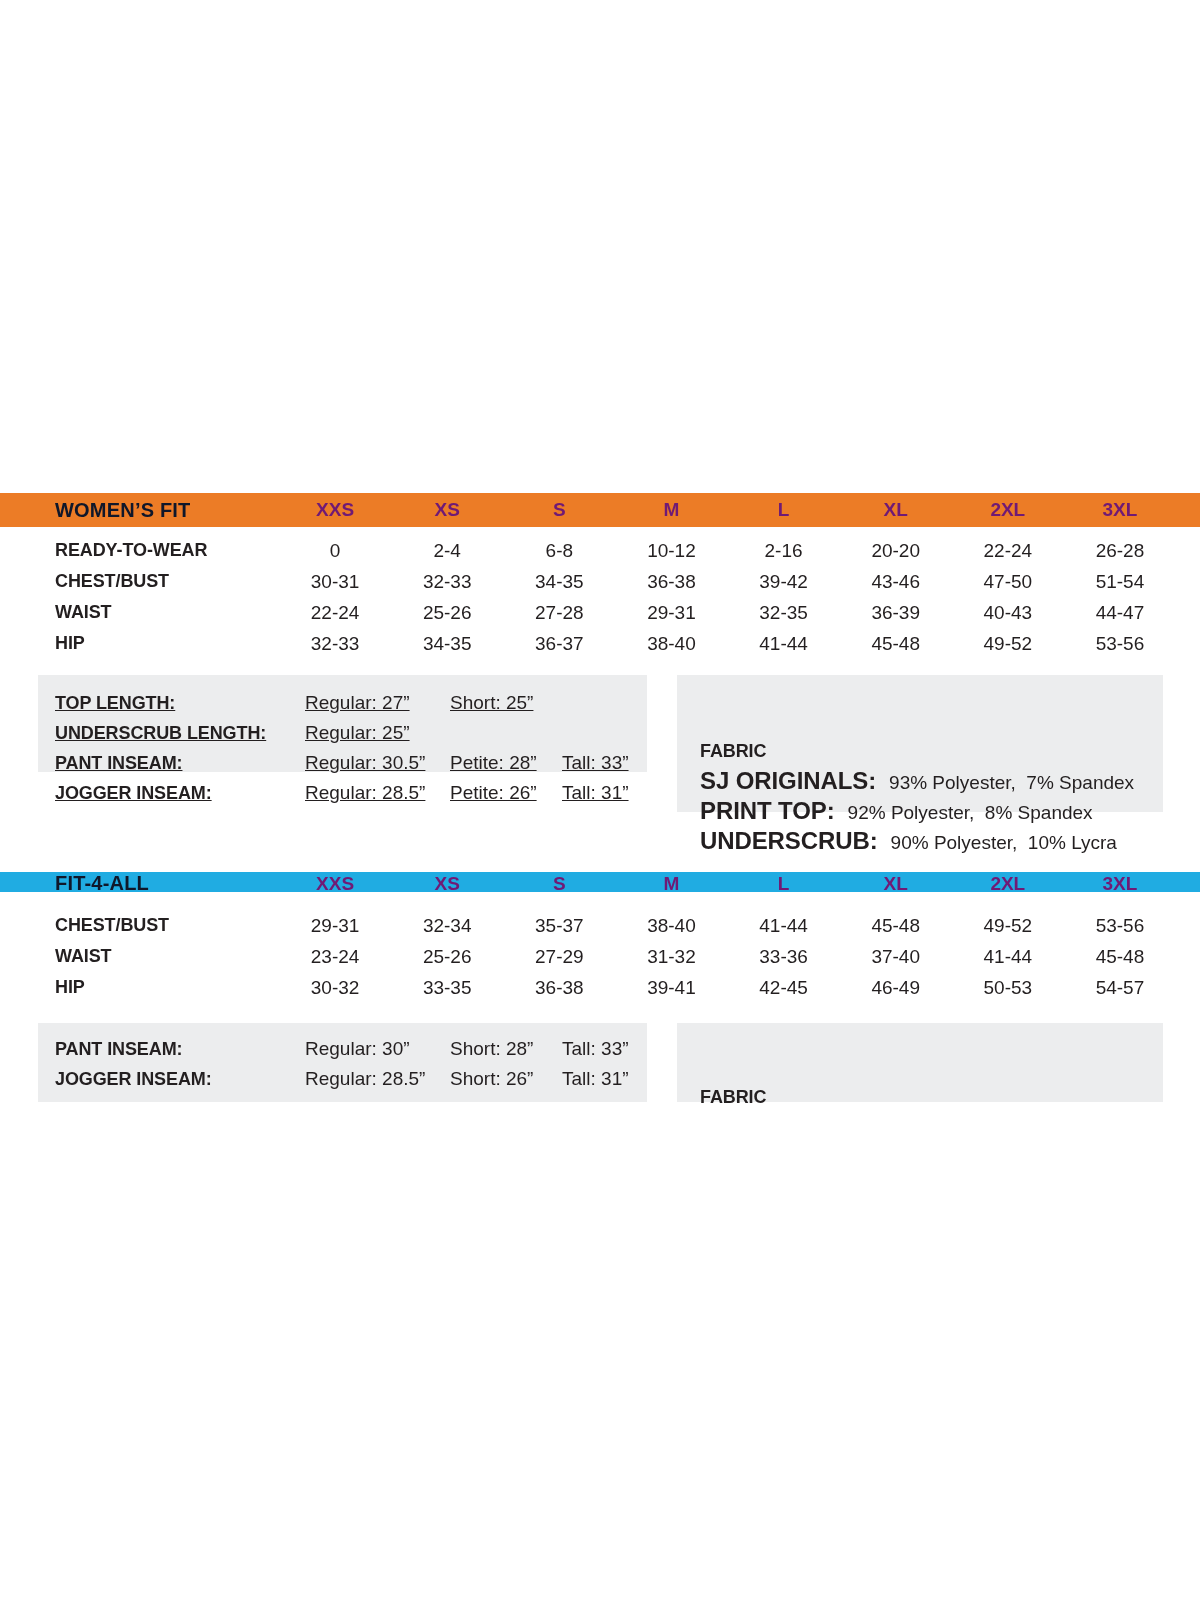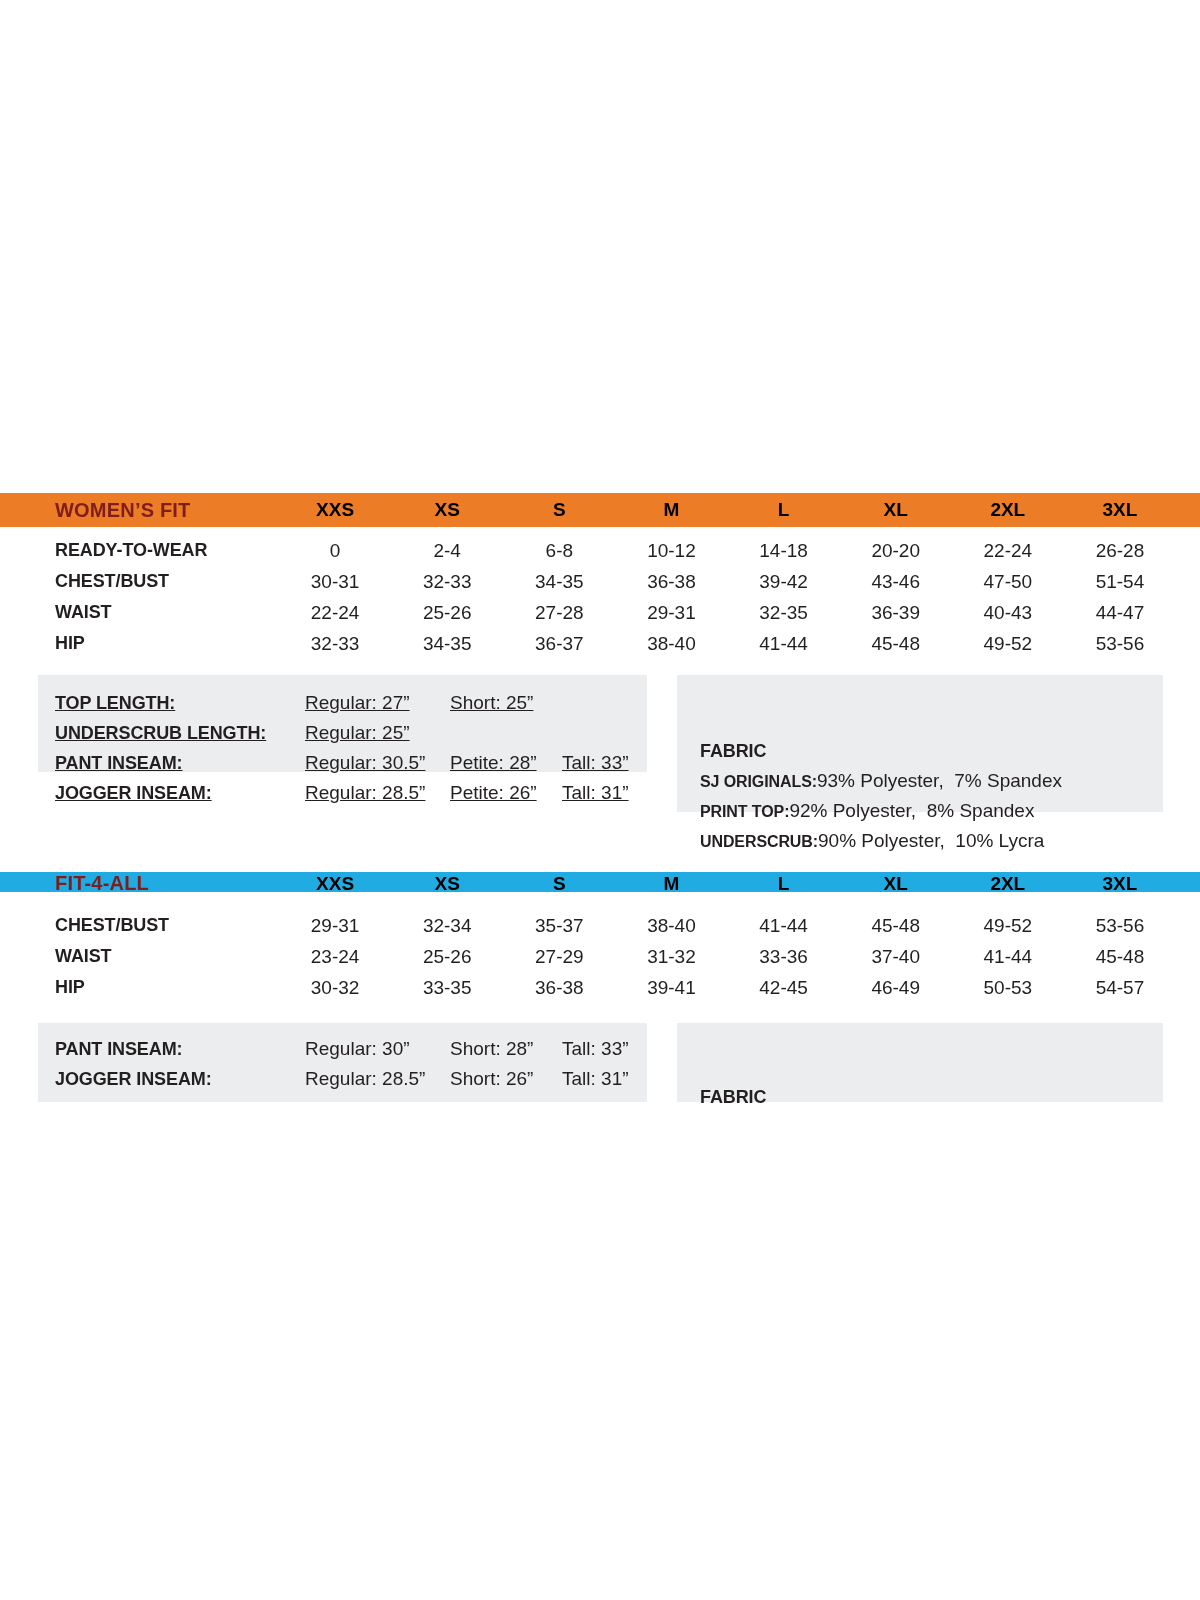--- a/index.html
+++ b/index.html
@@ -7,40 +7,40 @@
   .canvas{
     position:relative;width:1200px;height:1600px;background:#ffffff;
     font-family:"Liberation Sans",sans-serif;color:#231f20;overflow:hidden;
   }
   
   .sgrid{display:grid;grid-template-columns:279px repeat(8,1fr);align-items:center;padding-right:24px;}
   .bar{position:absolute;left:0;width:1200px;}
   .bar .sgrid{height:100%;}
   .bar-orange{top:493px;height:34px;background:#ec7c26;}
   .bar-blue{top:872px;height:20px;background:#20ace2;}
-  .bar-title{padding-left:55px;color:#7f1d1d;font-weight:700;font-size:20px;letter-spacing:.2px;}
-  .bar-size{color:#000000;text-align:center;font-weight:600;font-size:19px;}
+  .bar-title{padding-left:55px;color:#0f172a;font-weight:700;font-size:20px;letter-spacing:.2px;}
+  .bar-size{color:#701a75;text-align:center;font-weight:600;font-size:19px;}
   .rows{position:absolute;left:0;width:1200px;}
   .rows-1{top:535px;}
   .rows-2{top:910px;}
   .datarow{height:31px;}
   .row-label{padding-left:55px;font-weight:700;font-size:18px;letter-spacing:-.1px;}
   .row-val{text-align:center;font-size:19px;}
   
   .infobox{position:absolute;background:#ecedee;}
   .box-tl{left:38px;top:675px;width:609px;height:97px;padding-top:13px;text-decoration:underline;}
   .box-tr{left:677px;top:675px;width:486px;height:137px;padding:13px 0 0 23px;}
   .box-bl{left:38px;top:1023px;width:609px;height:79px;padding-top:11px;}
   .box-br{left:677px;top:1023px;width:486px;height:79px;padding:11px 0 0 23px;}
   .lenrow{display:grid;grid-template-columns:250px 145px 112px auto;align-items:center;height:30px;padding-left:17px;}
   .len-label{font-weight:700;font-size:18px;letter-spacing:-.1px;}
   .len-val{font-size:19px;}
   .fabline{height:30px;line-height:30px;font-size:19px;white-space:pre;}
   .fab-title{font-weight:700;font-size:18px;letter-spacing:-.1px;margin-top:48px;}
-  .fab-label{font-weight:700;font-size:16px;letter-spacing:-.1px;margin-right:0;}
+  .fab-label{font-weight:700;font-size:24px;letter-spacing:-.1px;margin-right:13px;}
 </style>
 </head>
 <body>
 
 <div class="canvas">
 
   <div class="bar bar-orange">
     <div class="sgrid">
       <div class="bar-title">WOMEN’S FIT</div>
       <div class="bar-size">XXS</div>
@@ -54,21 +54,21 @@
     </div>
   </div>
 
   <div class="rows rows-1">
     <div class="sgrid datarow">
       <div class="row-label">READY-TO-WEAR</div>
       <div class="row-val">0</div>
       <div class="row-val">2-4</div>
       <div class="row-val">6-8</div>
       <div class="row-val">10-12</div>
-      <div class="row-val">14-18</div>
+      <div class="row-val">2-16</div>
       <div class="row-val">20-20</div>
       <div class="row-val">22-24</div>
       <div class="row-val">26-28</div>
     </div>
     <div class="sgrid datarow">
       <div class="row-label">CHEST/BUST</div>
       <div class="row-val">30-31</div>
       <div class="row-val">32-33</div>
       <div class="row-val">34-35</div>
       <div class="row-val">36-38</div>

